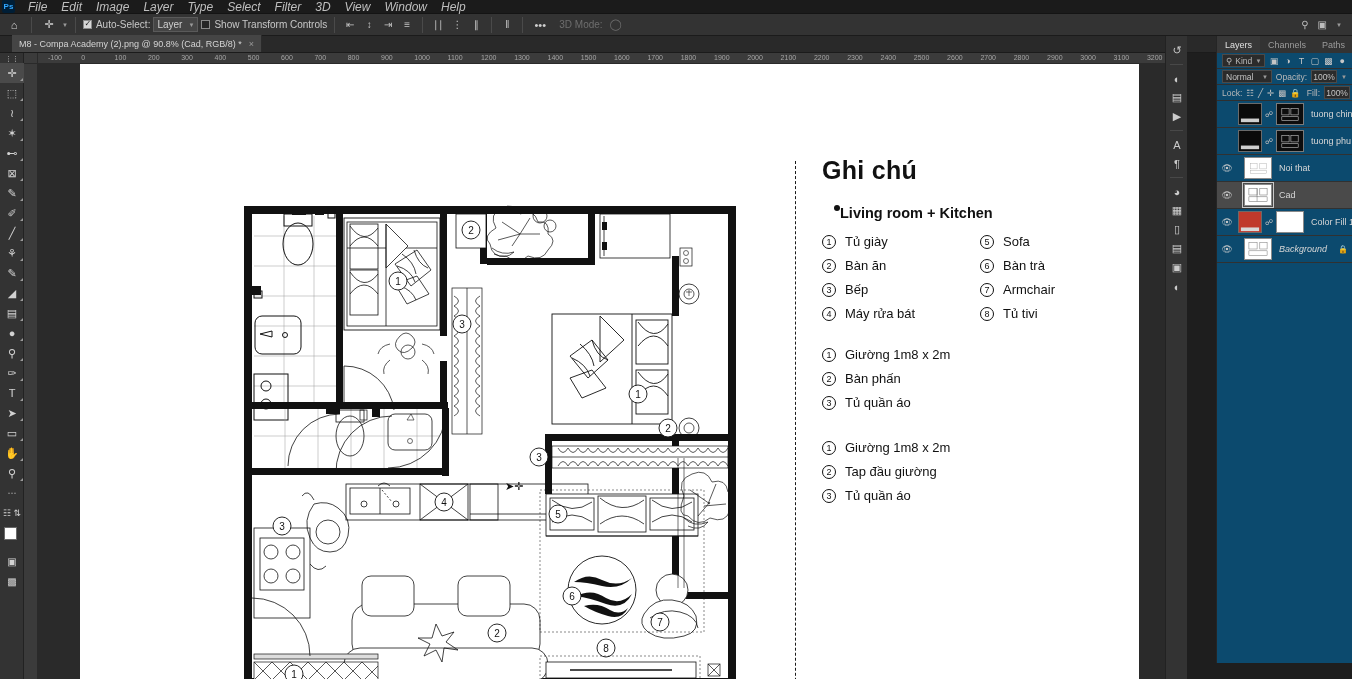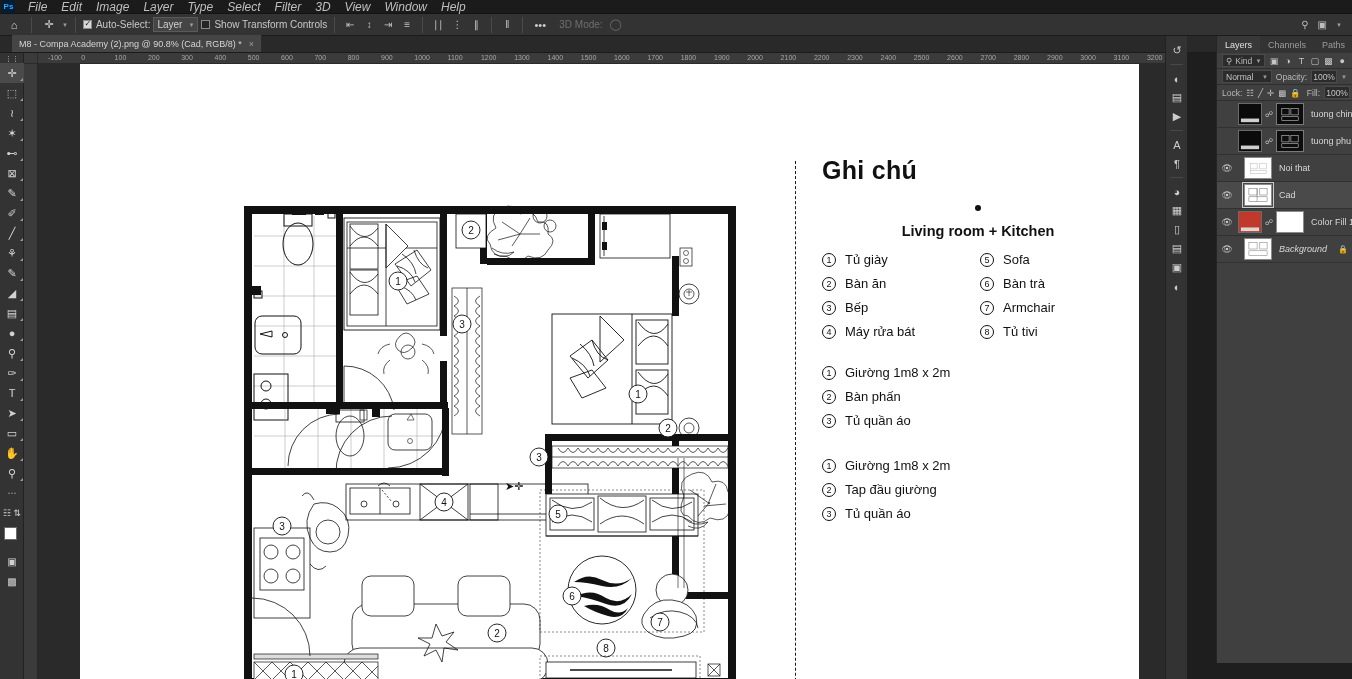--- a/index.html
+++ b/index.html
@@ -115,22 +115,22 @@
   
   .divider {
     position: absolute; left: 715px; top: 105px; width: 0; height: 570px;
     border-left: 1.5px dashed #1a1a1a;
   }
 
   
   .notes { position: absolute; left: 742px; top: 100px; width: 300px; color: #111; }
   .notes h1 { font-size: 25px; font-weight: bold; margin-bottom: 20px; letter-spacing: .3px;}
   .sect-head {
-    display: flex; align-items: center; gap: 12px; font-size: 14.5px;
-    font-weight: bold; margin: 0 0 13px 12px; flex-direction: column;
+    display: flex; align-items: flex-start; gap: 0; font-size: 14.5px;
+    font-weight: bold; margin: 0 0 13px 12px;
   }
   .sect-head .bullet { width: 6px; height: 6px; background: #111; border-radius: 50%; flex: none;}
   .note-grid { display: grid; grid-template-columns: 158px 1fr; row-gap: 9px; margin-bottom: 26px;}
   .note-col { display: flex; flex-direction: column; gap: 9px; }
   .note-row { display: flex; align-items: center; gap: 9px; font-size: 13px; }
   .num {
     width: 14px; height: 14px; border: 1.2px solid #111; border-radius: 50%;
     font-size: 9px; display: flex; align-items: center; justify-content: center;
     flex: none; font-weight: 500;
   }
@@ -140,21 +140,21 @@
     position: absolute; right: 165px; top: 36px; width: 22px; bottom: 0;
     background: #333; border-left: 1px solid #222; padding-top: 5px;
   }
   .dock-ico { width: 22px; height: 19px; display: flex; align-items: center;
               justify-content: center; font-size: 11px; color: #cbcbcb; }
   .dock-sep { height: 1px; background: #484848; margin: 4px 4px; }
 
   
   .layers-panel {
     position: absolute; right: 0; top: 36px; width: 136px; bottom: 16px;
-    background: #404040; border-left: 1px solid #252525;
+    background: #0c4a6e; border-left: 1px solid #252525;
   }
   .panel-tabs { display: flex; height: 17px; background: #333; align-items: stretch; }
   .panel-tab { padding: 0 8px; font-size: 9px; color: #9b9b9b; display: flex;
                align-items: center; }
   .panel-tab.active { background: #383838; color: #e0e0e0; }
   .panel-row { display: flex; align-items: center; height: 16px; padding: 0 5px; gap: 4px;
                border-bottom: 1px solid #2f2f2f; font-size: 9px; }
   .kind-box {
     display: flex; align-items: center; background: #2b2b2b; border: 1px solid #4a4a4a;
     height: 13px; width: 56px; padding: 0 3px; gap: 3px; font-size: 8.5px; color: #b9b9b9;

